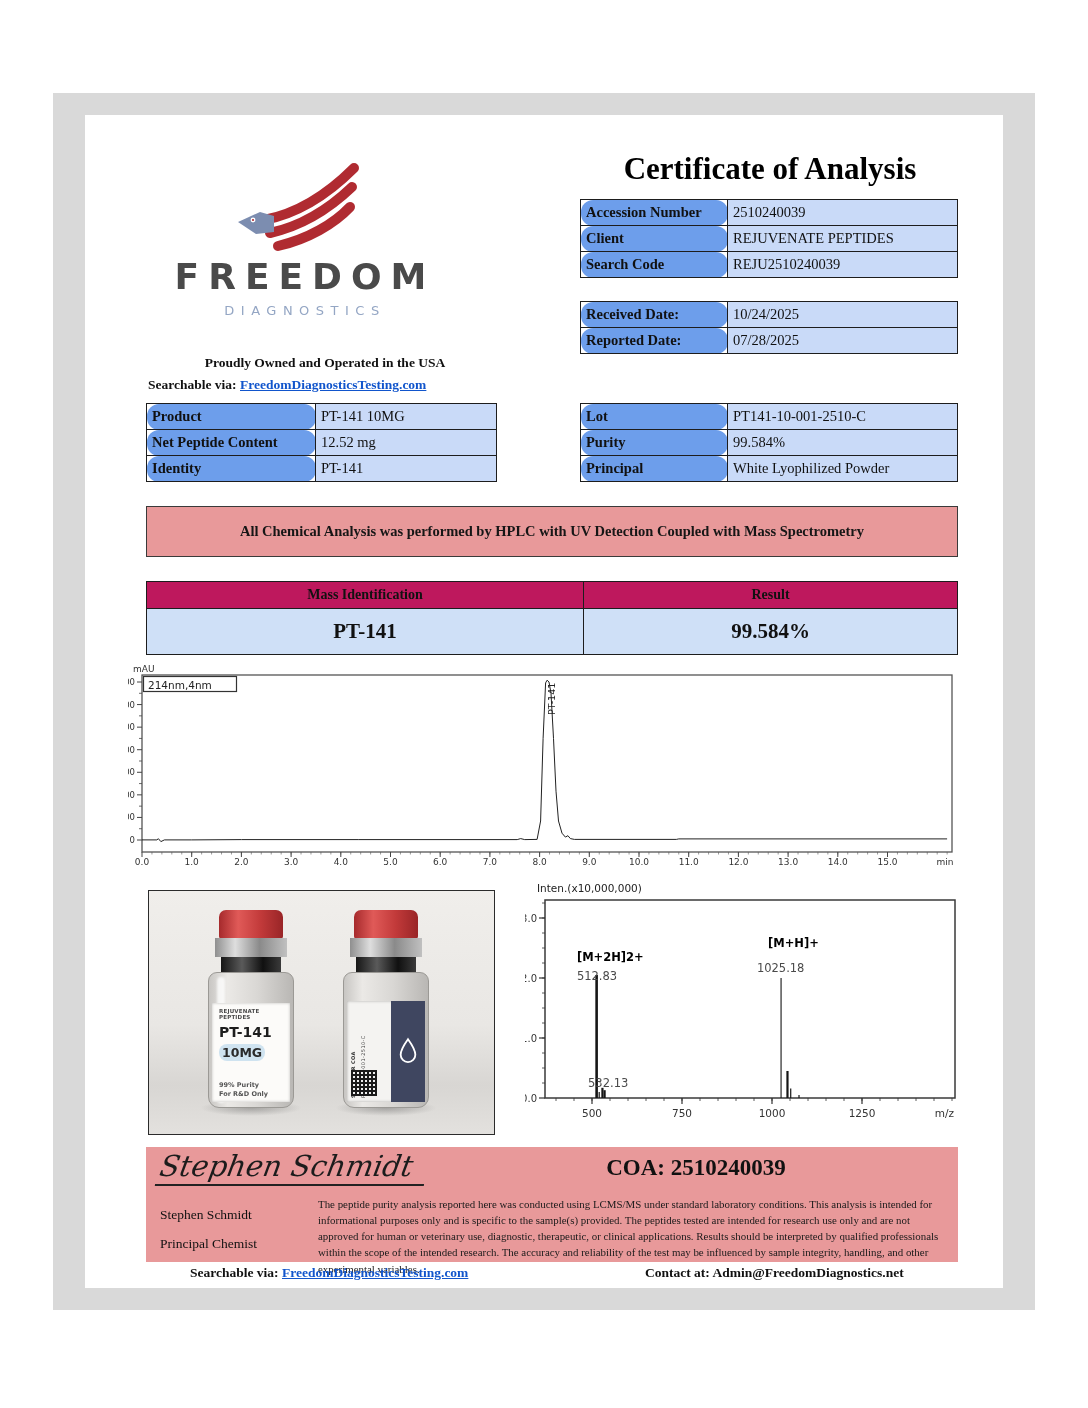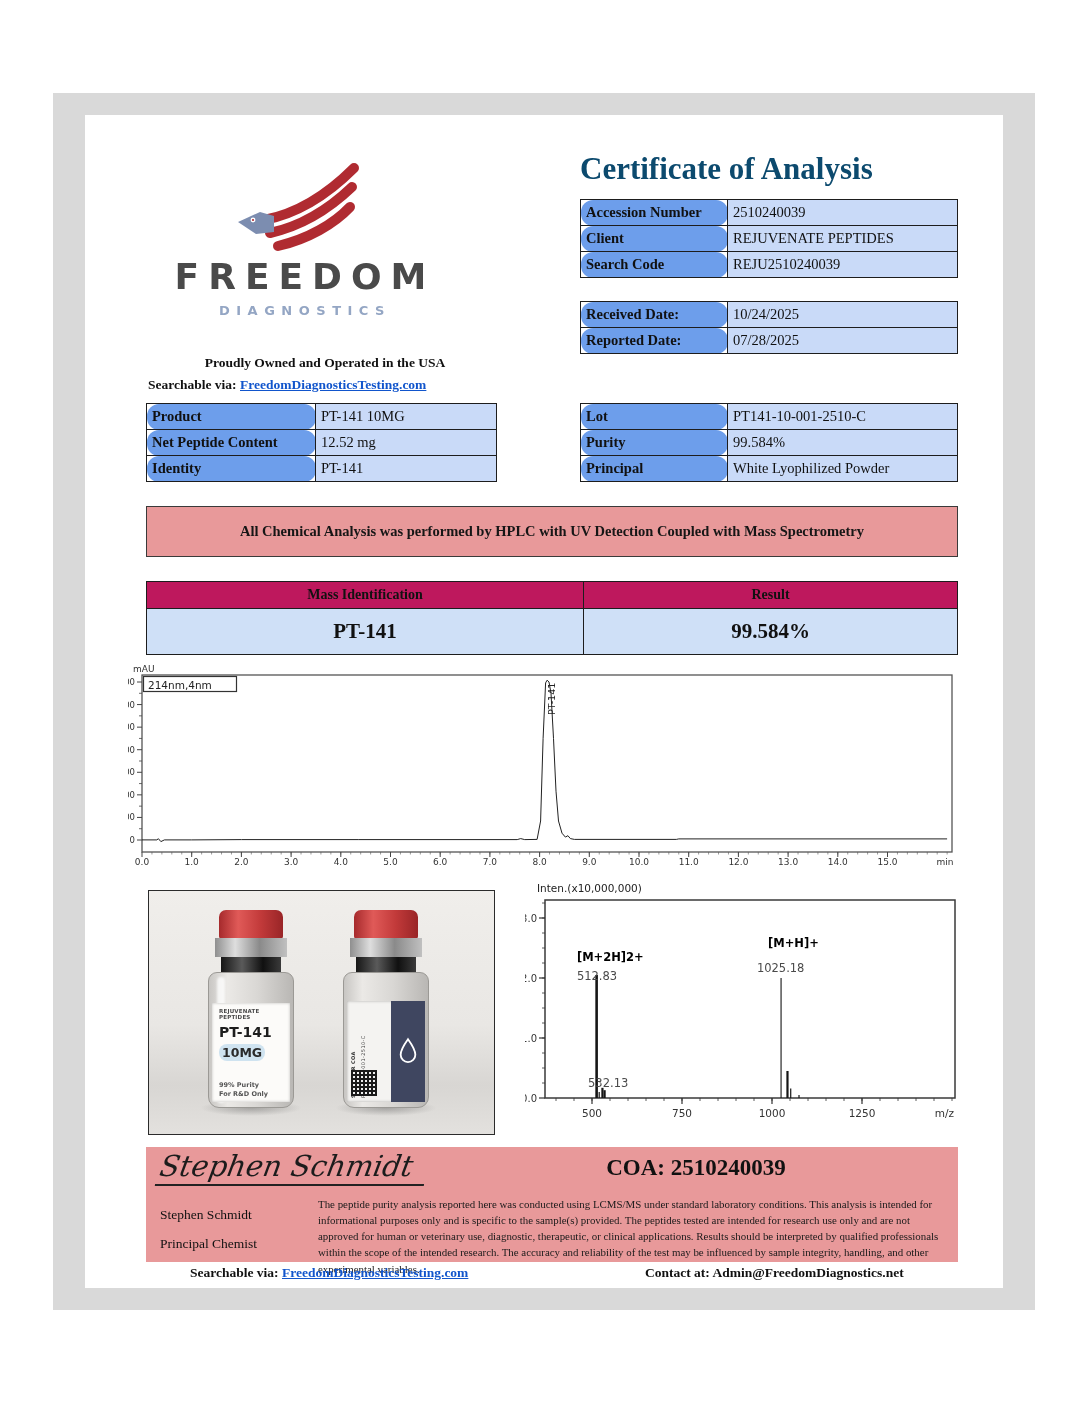--- a/index.html
+++ b/index.html
@@ -8,28 +8,28 @@
   .frame{position:absolute;left:53px;top:93px;width:982px;height:1217px;background:#d9d9d9;}
   .page{position:absolute;left:85px;top:115px;width:918px;height:1173px;background:#ffffff;}
 
   .abs{position:absolute;}
 
   
   .brand-name{left:80px;top:141px;width:280px;text-align:center;
     font-family:"DejaVu Sans",sans-serif;font-weight:bold;font-size:36px;
     letter-spacing:9px;color:#4a4a4a;white-space:nowrap;}
   .brand-sub{left:80px;top:188px;width:280px;text-align:center;
-    font-family:"DejaVu Sans",sans-serif;font-weight:bold;font-size:13px;
+    font-family:"DejaVu Sans",sans-serif;font-weight:normal;font-size:13px;
     letter-spacing:6.5px;color:#94a6c4;white-space:nowrap;}
   .tagline{left:90px;top:240px;width:300px;text-align:center;font-weight:bold;font-size:13.5px;}
   .searchline{left:63px;top:262px;font-weight:bold;font-size:13.5px;}
   a.link{color:#1155cc;text-decoration:underline;cursor:pointer;font-weight:bold;}
 
-  .doc-title{left:495px;top:36px;width:380px;text-align:left;
-    font-weight:bold;font-size:31px;color:#0c4a6e;}
+  .doc-title{left:495px;top:36px;width:380px;text-align:center;
+    font-weight:bold;font-size:31px;color:#000000;}
 
   table.doc{border-collapse:collapse;position:absolute;table-layout:fixed;}
   table.doc td{border:1.6px solid #1d1d1d;height:25px;padding:0 5px;font-size:14.5px;overflow:hidden;white-space:nowrap;}
   td.lbl{background:#6d9eeb;font-weight:bold;border-radius:12px;}
   td.val{background:#c9daf8;margin-left:12px;}
 
   .banner{left:61px;top:391px;width:812px;height:51px;background:#e8999a;border:1.6px solid #3a3a3a;
     box-sizing:border-box;display:flex;align-items:center;justify-content:center;
     font-weight:bold;font-size:14.5px;color:#161616;}
 

